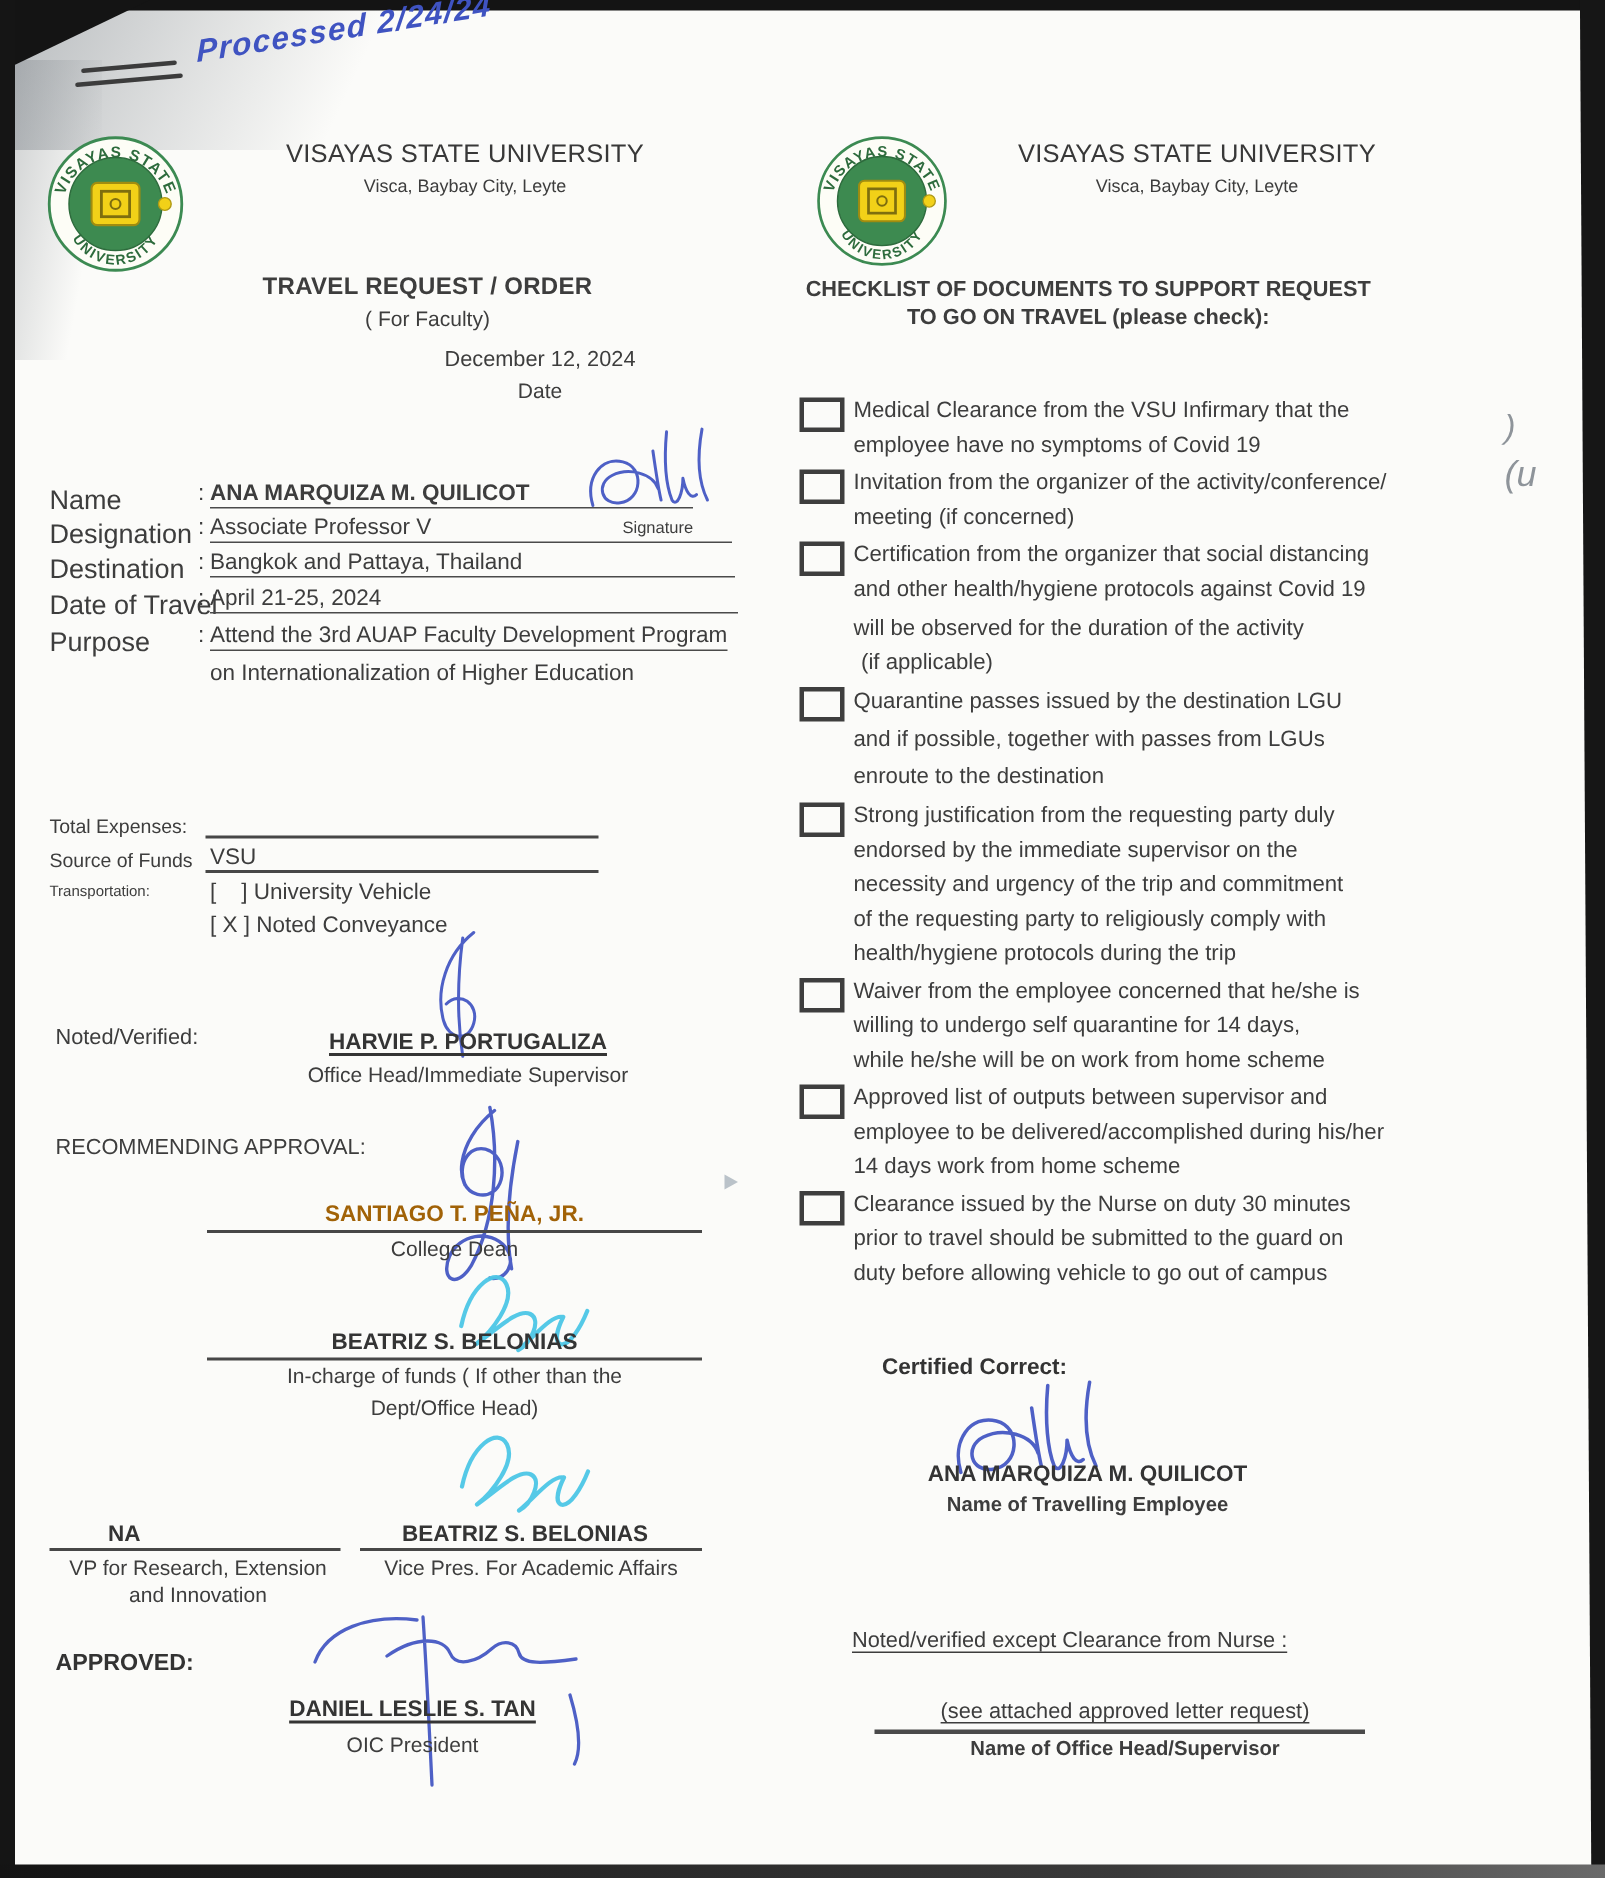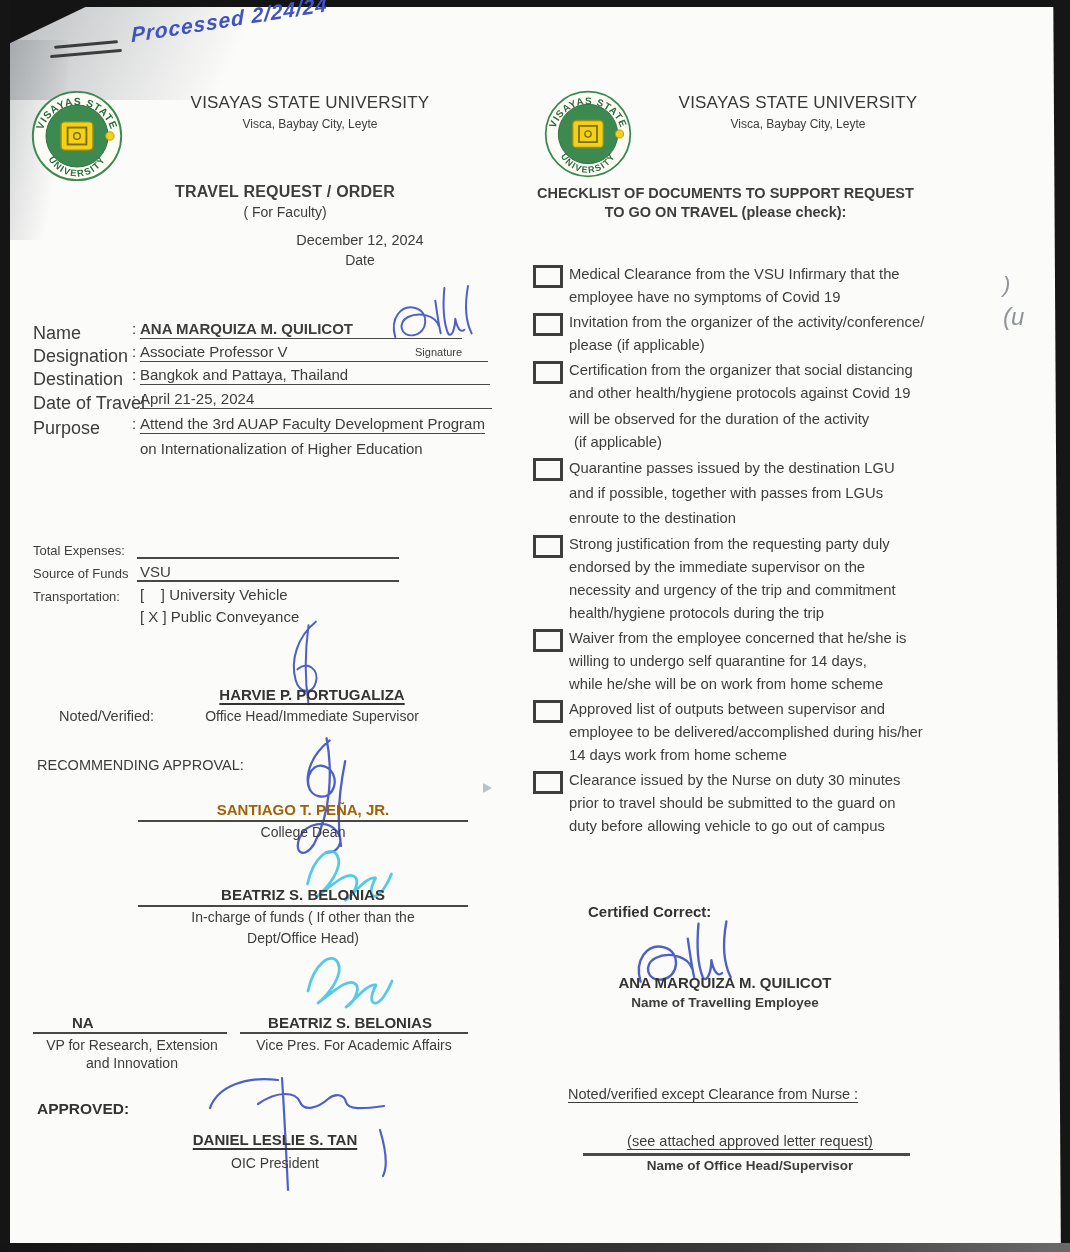--- a/index.html
+++ b/index.html
@@ -150,29 +150,29 @@
     <div class="frow" style="top:2px;">
       <span class="flabel" style="font-size:13px;">Total Expenses:</span>
     </div>
     <div class="rule" style="left:104px;top:19px;width:262px;"></div>
     <div class="frow" style="top:25px;">
       <span class="flabel" style="font-size:13px;top:3px;">Source of Funds</span>
       <span class="fval noline" style="left:107px;">VSU</span>
     </div>
     <div class="rule" style="left:104px;top:42px;width:262px;"></div>
     <div class="frow" style="top:48px;">
-      <span class="flabel" style="font-size:13px;top:3px;">Transportation:</span>
+      <span class="flabel" style="font-size:10px;top:3px;">Transportation:</span>
       <span class="fval noline ws-pre" style="left:107px;">[    ] University Vehicle</span>
     </div>
     <div class="frow" style="top:70px;">
-      <span class="fval noline ws-pre" style="left:107px;">[ X ] Public Conveyance</span>
-    </div>
-  </div>
-
-  <div class="abs sec-label" style="left:37px;top:708px;margin-left:22px;">Noted/Verified:</div>
+      <span class="fval noline ws-pre" style="left:107px;">[ X ] Noted Conveyance</span>
+    </div>
+  </div>
+
+  <div class="abs sec-label" style="left:37px;top:684px;">Noted/Verified:</div>
   <div class="abs sig" style="left:281px;top:612px;">
     <svg width="55" height="100" viewBox="0 0 60 100">
       <path class="blue" d="M38,6 C18,22 10,48 16,70 C20,84 34,86 38,72 C42,58 28,48 18,58 M30,10 C26,40 26,70 30,96"></path>
     </svg>
   </div>
   <div class="abs center" style="left:142px;top:686px;width:340px;">
     <div class="name-line">HARVIE P. PORTUGALIZA</div>
     <div class="role" style="margin-top:5px;">Office Head/Immediate Supervisor</div>
   </div>
 
@@ -266,40 +266,41 @@
 
   <div class="abs cklist" style="left:533px;top:263px;">
     <div class="ck-item">
       <div class="ck-box"></div>
       <div>Medical Clearance from the VSU Infirmary that the</div>
       <div>employee have no symptoms of Covid 19</div>
     </div>
     <div class="ck-item">
       <div class="ck-box"></div>
       <div>Invitation from the organizer of the activity/conference/</div>
-      <div>please (if applicable)</div>
+      <div>meeting (if concerned)</div>
     </div>
     <div class="ck-item">
       <div class="ck-box"></div>
       <div>Certification from the organizer that social distancing</div>
       <div>and other health/hygiene protocols against Covid 19</div>
       <div style="margin-top:3px;">will be observed for the duration of the activity</div>
       <div class="ind">(if applicable)</div>
     </div>
     <div class="ck-item" style="line-height:25px;">
       <div class="ck-box"></div>
       <div>Quarantine passes issued by the destination LGU</div>
       <div>and if possible, together with passes from LGUs</div>
       <div>enroute to the destination</div>
     </div>
     <div class="ck-item">
       <div class="ck-box"></div>
       <div>Strong justification from the requesting party duly</div>
       <div>endorsed by the immediate supervisor on the</div>
       <div>necessity and urgency of the trip and commitment</div>
+      <div>of the requesting party to religiously comply with</div>
       <div>health/hygiene protocols during the trip</div>
     </div>
     <div class="ck-item">
       <div class="ck-box"></div>
       <div>Waiver from the employee concerned that he/she is</div>
       <div>willing to undergo self quarantine for 14 days,</div>
       <div>while he/she will be on work from home scheme</div>
     </div>
     <div class="ck-item">
       <div class="ck-box"></div>

